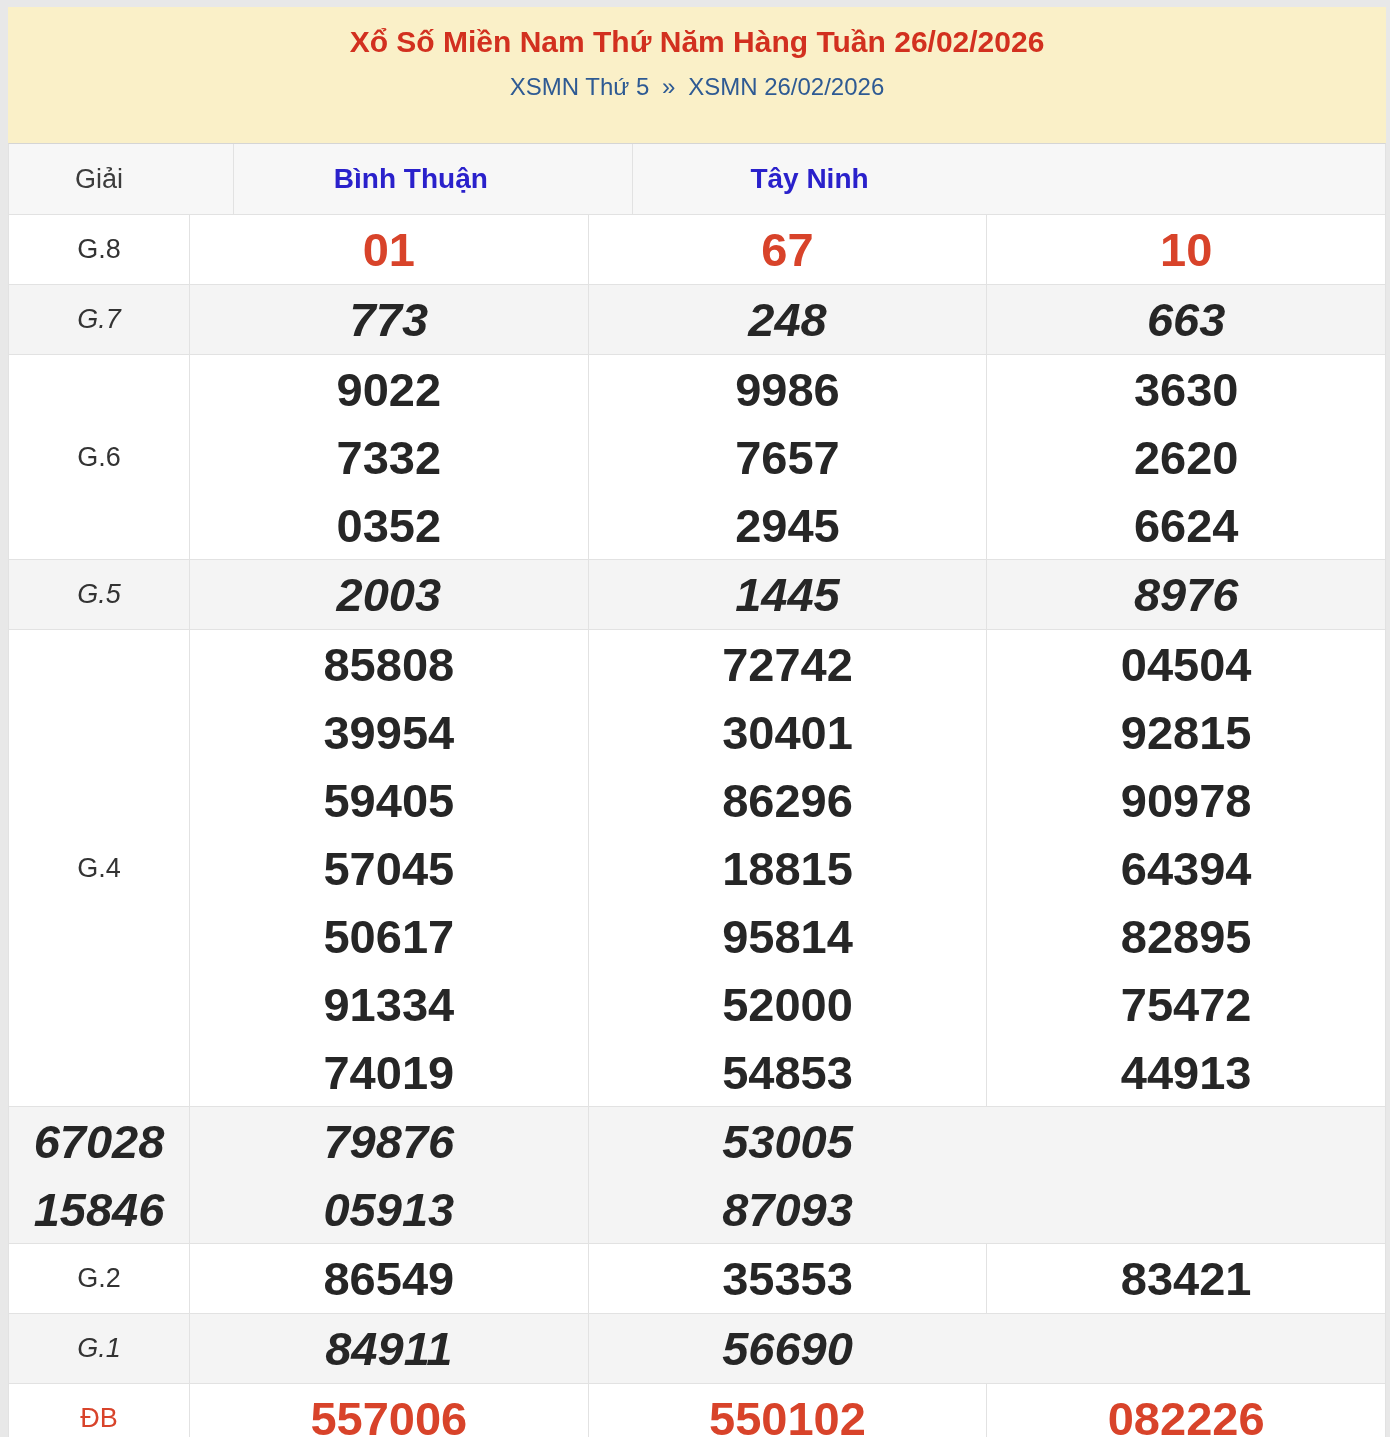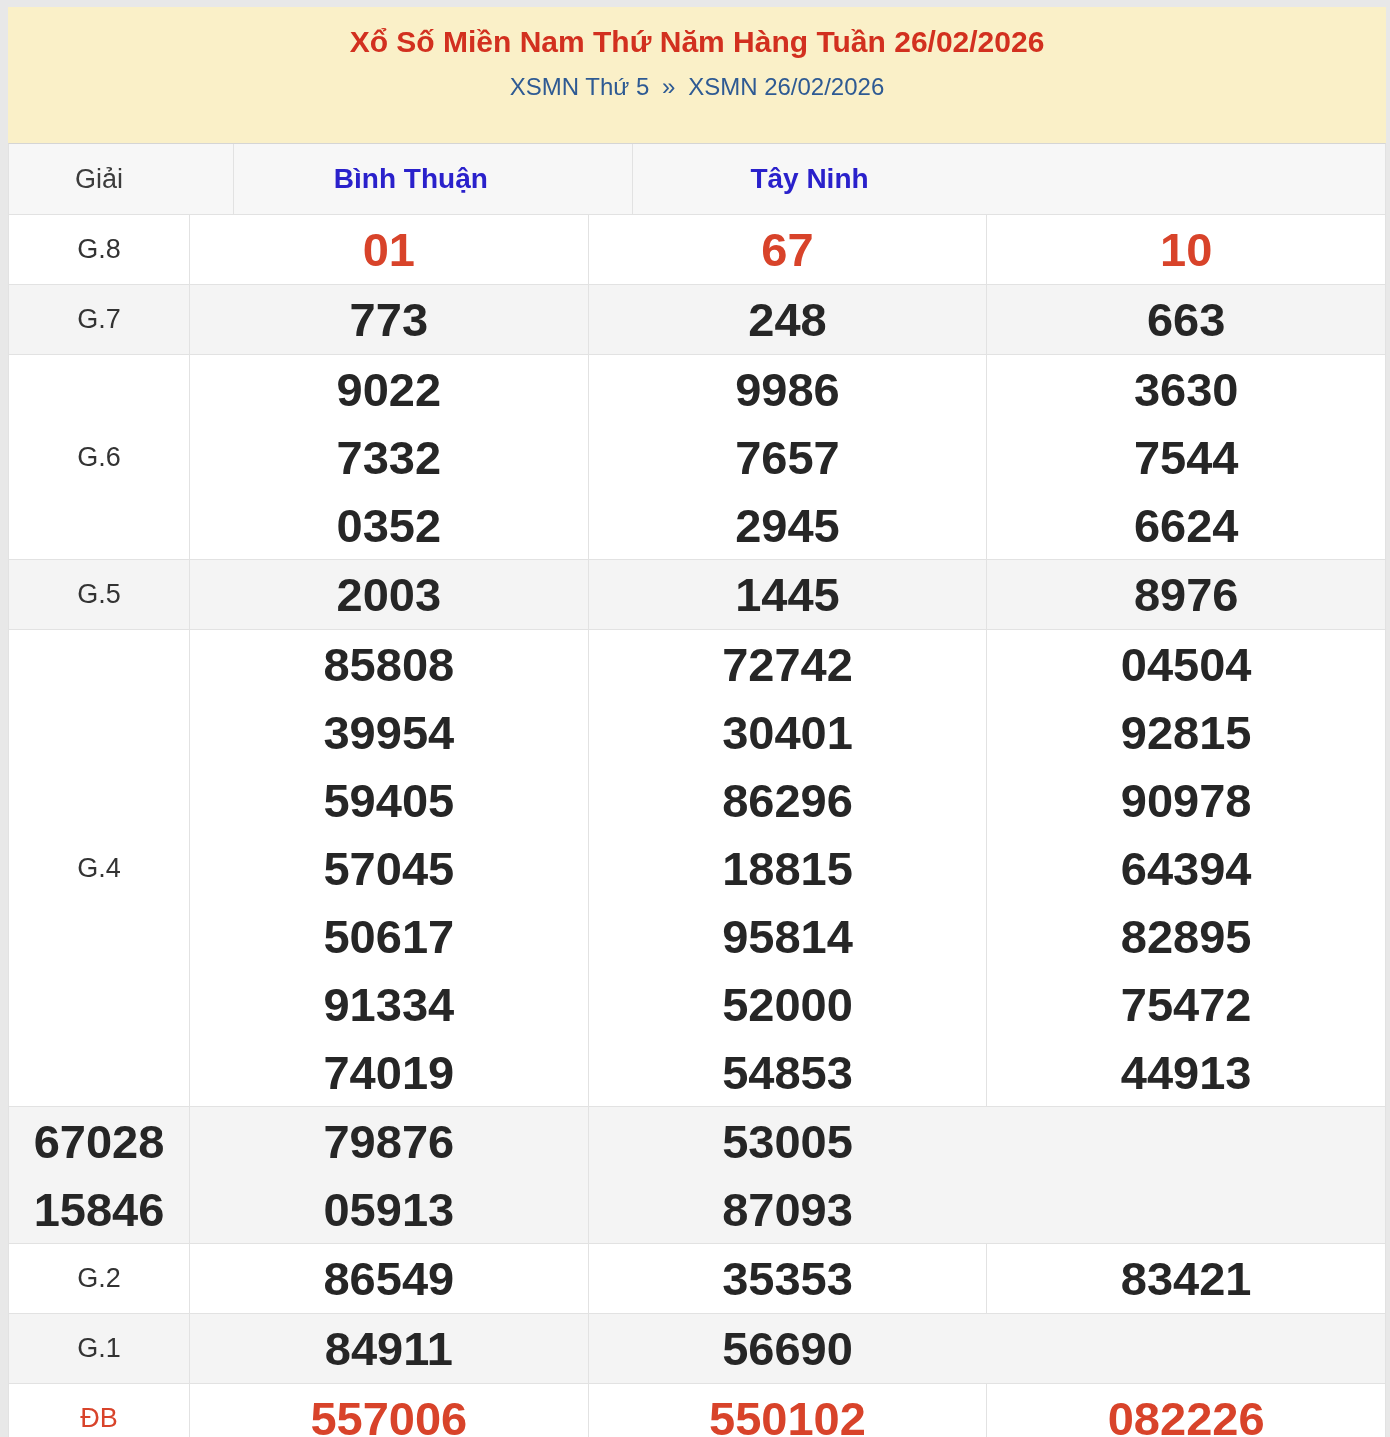--- a/index.html
+++ b/index.html
@@ -62,21 +62,21 @@
     font-weight: bold;
     color: #2a21cb;
     cursor: pointer;
     margin-left: 44px;
   }
   .prize-row {
     border-top: 1px solid #e2e2e2;
     background: #ffffff;
     min-height: 69px;
   }
-  .prize-row.striped { background: #f4f4f4; }
+  .prize-row.striped { background: #f4f4f4; font-style: italic; }
   .label-cell {
     font-size: 27px;
     color: #333333;
   }
   .prize-row.label-red .label-cell { color: #d8432a; }
   .value-cell {
     display: flex;
     flex-direction: column;
     justify-content: center;
   }
@@ -145,21 +145,21 @@
             <span class="win-number">7332</span>
             <span class="win-number">0352</span>
           </div>
           <div class="cell value-cell">
             <span class="win-number">9986</span>
             <span class="win-number">7657</span>
             <span class="win-number">2945</span>
           </div>
           <div class="cell value-cell">
             <span class="win-number">3630</span>
-            <span class="win-number">7544</span>
+            <span class="win-number">2620</span>
             <span class="win-number">6624</span>
           </div>
         </div>
         <div class="prize-row striped single">
           <div class="cell label-cell">G.5</div>
           <div class="cell value-cell">
             <span class="win-number">2003</span>
           </div>
           <div class="cell value-cell">
             <span class="win-number">1445</span>

